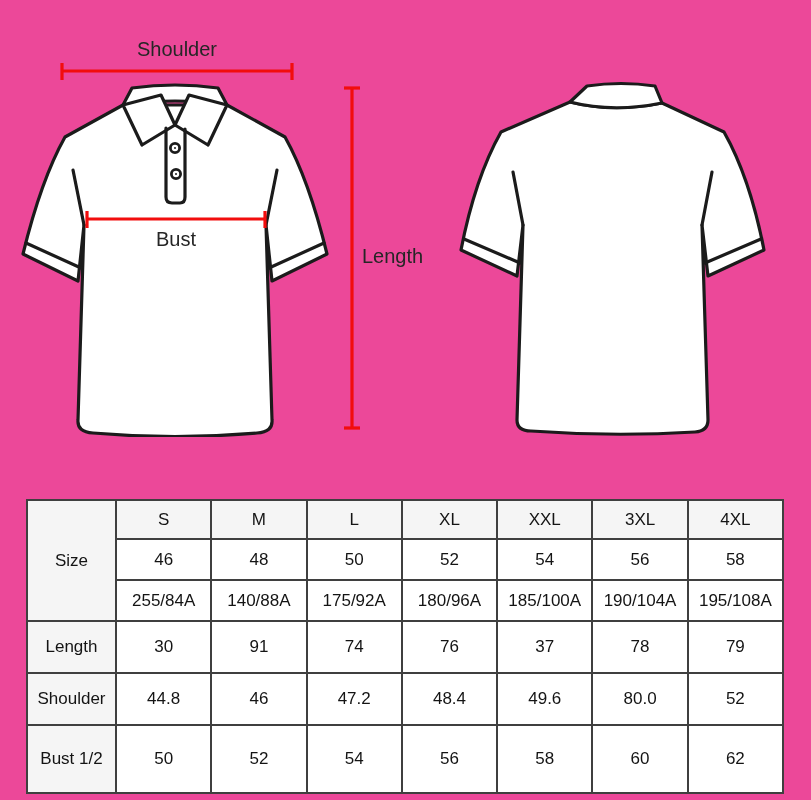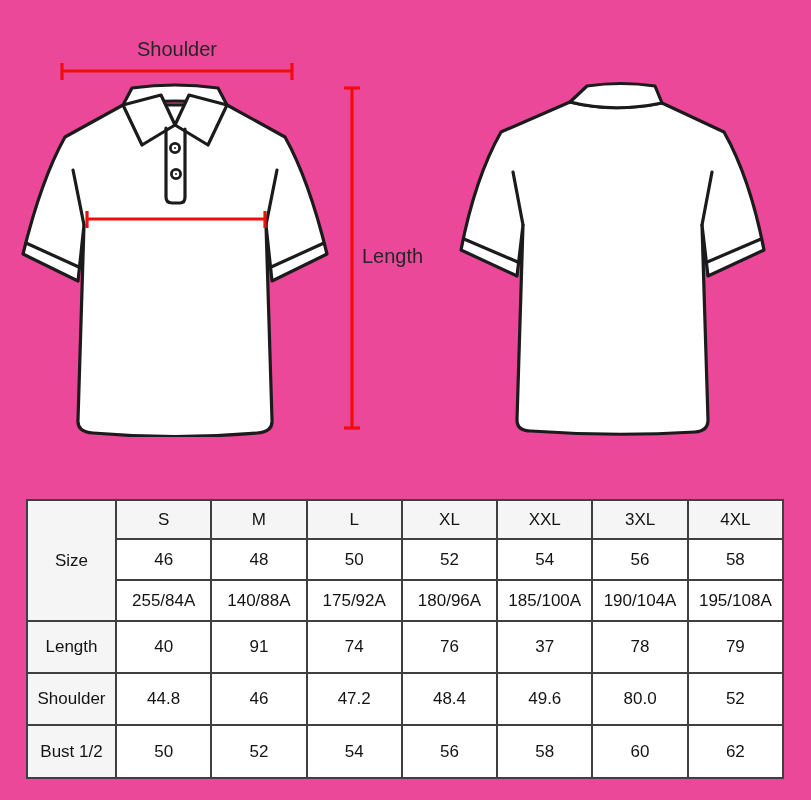--- a/index.html
+++ b/index.html
@@ -12,21 +12,21 @@
   .anno-svg{position:absolute;left:0;top:0;}
   .measure-label{position:absolute;color:#262626;font-size:20px;line-height:24px;}
   .lbl-shoulder{left:97px;top:37px;width:160px;text-align:center;}
   .lbl-bust{left:116px;top:227px;width:120px;text-align:center;}
   .lbl-length{left:362px;top:244px;}
   table.size-table{position:absolute;left:26px;top:499px;width:758px;
     border-collapse:collapse;table-layout:fixed;}
   table.size-table td{border:2px solid #3f3f3f;text-align:center;vertical-align:middle;
     font-size:17px;color:#141414;background:#ffffff;padding:0;overflow:hidden;}
   table.size-table td.shade{background:#f5f5f5;}
-  tr.h39{height:39px;} tr.h41{height:41px;} tr.h52{height:52px;} tr.h53{height:53px;}
+  tr.h39{height:39px;} tr.h41{height:41px;} tr.h52{height:52px;} tr.h53{height:68px;}
 </style>
 </head>
 <body>
 
 <div class="screen">
 
   <div class="diagram">
 
     <svg class="shirt-svg front-svg" width="340" height="355" viewBox="0 0 340 355">
       <g fill="#ffffff" stroke="#1b1b1b" stroke-width="3.2" stroke-linejoin="round" stroke-linecap="round">
@@ -84,20 +84,21 @@
         </g>
         <g>
           <path d="M 352,88 L 352,428"></path>
           <path d="M 344,88 L 360,88"></path>
           <path d="M 344,428 L 360,428"></path>
         </g>
       </g>
     </svg>
 
     <div class="measure-label lbl-shoulder">Shoulder</div>
+    <div class="measure-label lbl-bust">Bust</div>
     <div class="measure-label lbl-length">Length</div>
   </div>
 
   <table class="size-table">
     <colgroup>
       <col style="width:89px">
       <col>
         <col>
         <col>
         <col>
@@ -129,21 +130,21 @@
         <td>255/84A</td>
         <td>140/88A</td>
         <td>175/92A</td>
         <td>180/96A</td>
         <td>185/100A</td>
         <td>190/104A</td>
         <td>195/108A</td>
       </tr>
       <tr class="h52">
         <td class="shade">Length</td>
-        <td>40</td>
+        <td>30</td>
         <td>91</td>
         <td>74</td>
         <td>76</td>
         <td>37</td>
         <td>78</td>
         <td>79</td>
       </tr>
       <tr class="h52">
         <td class="shade">Shoulder</td>
         <td>44.8</td>

